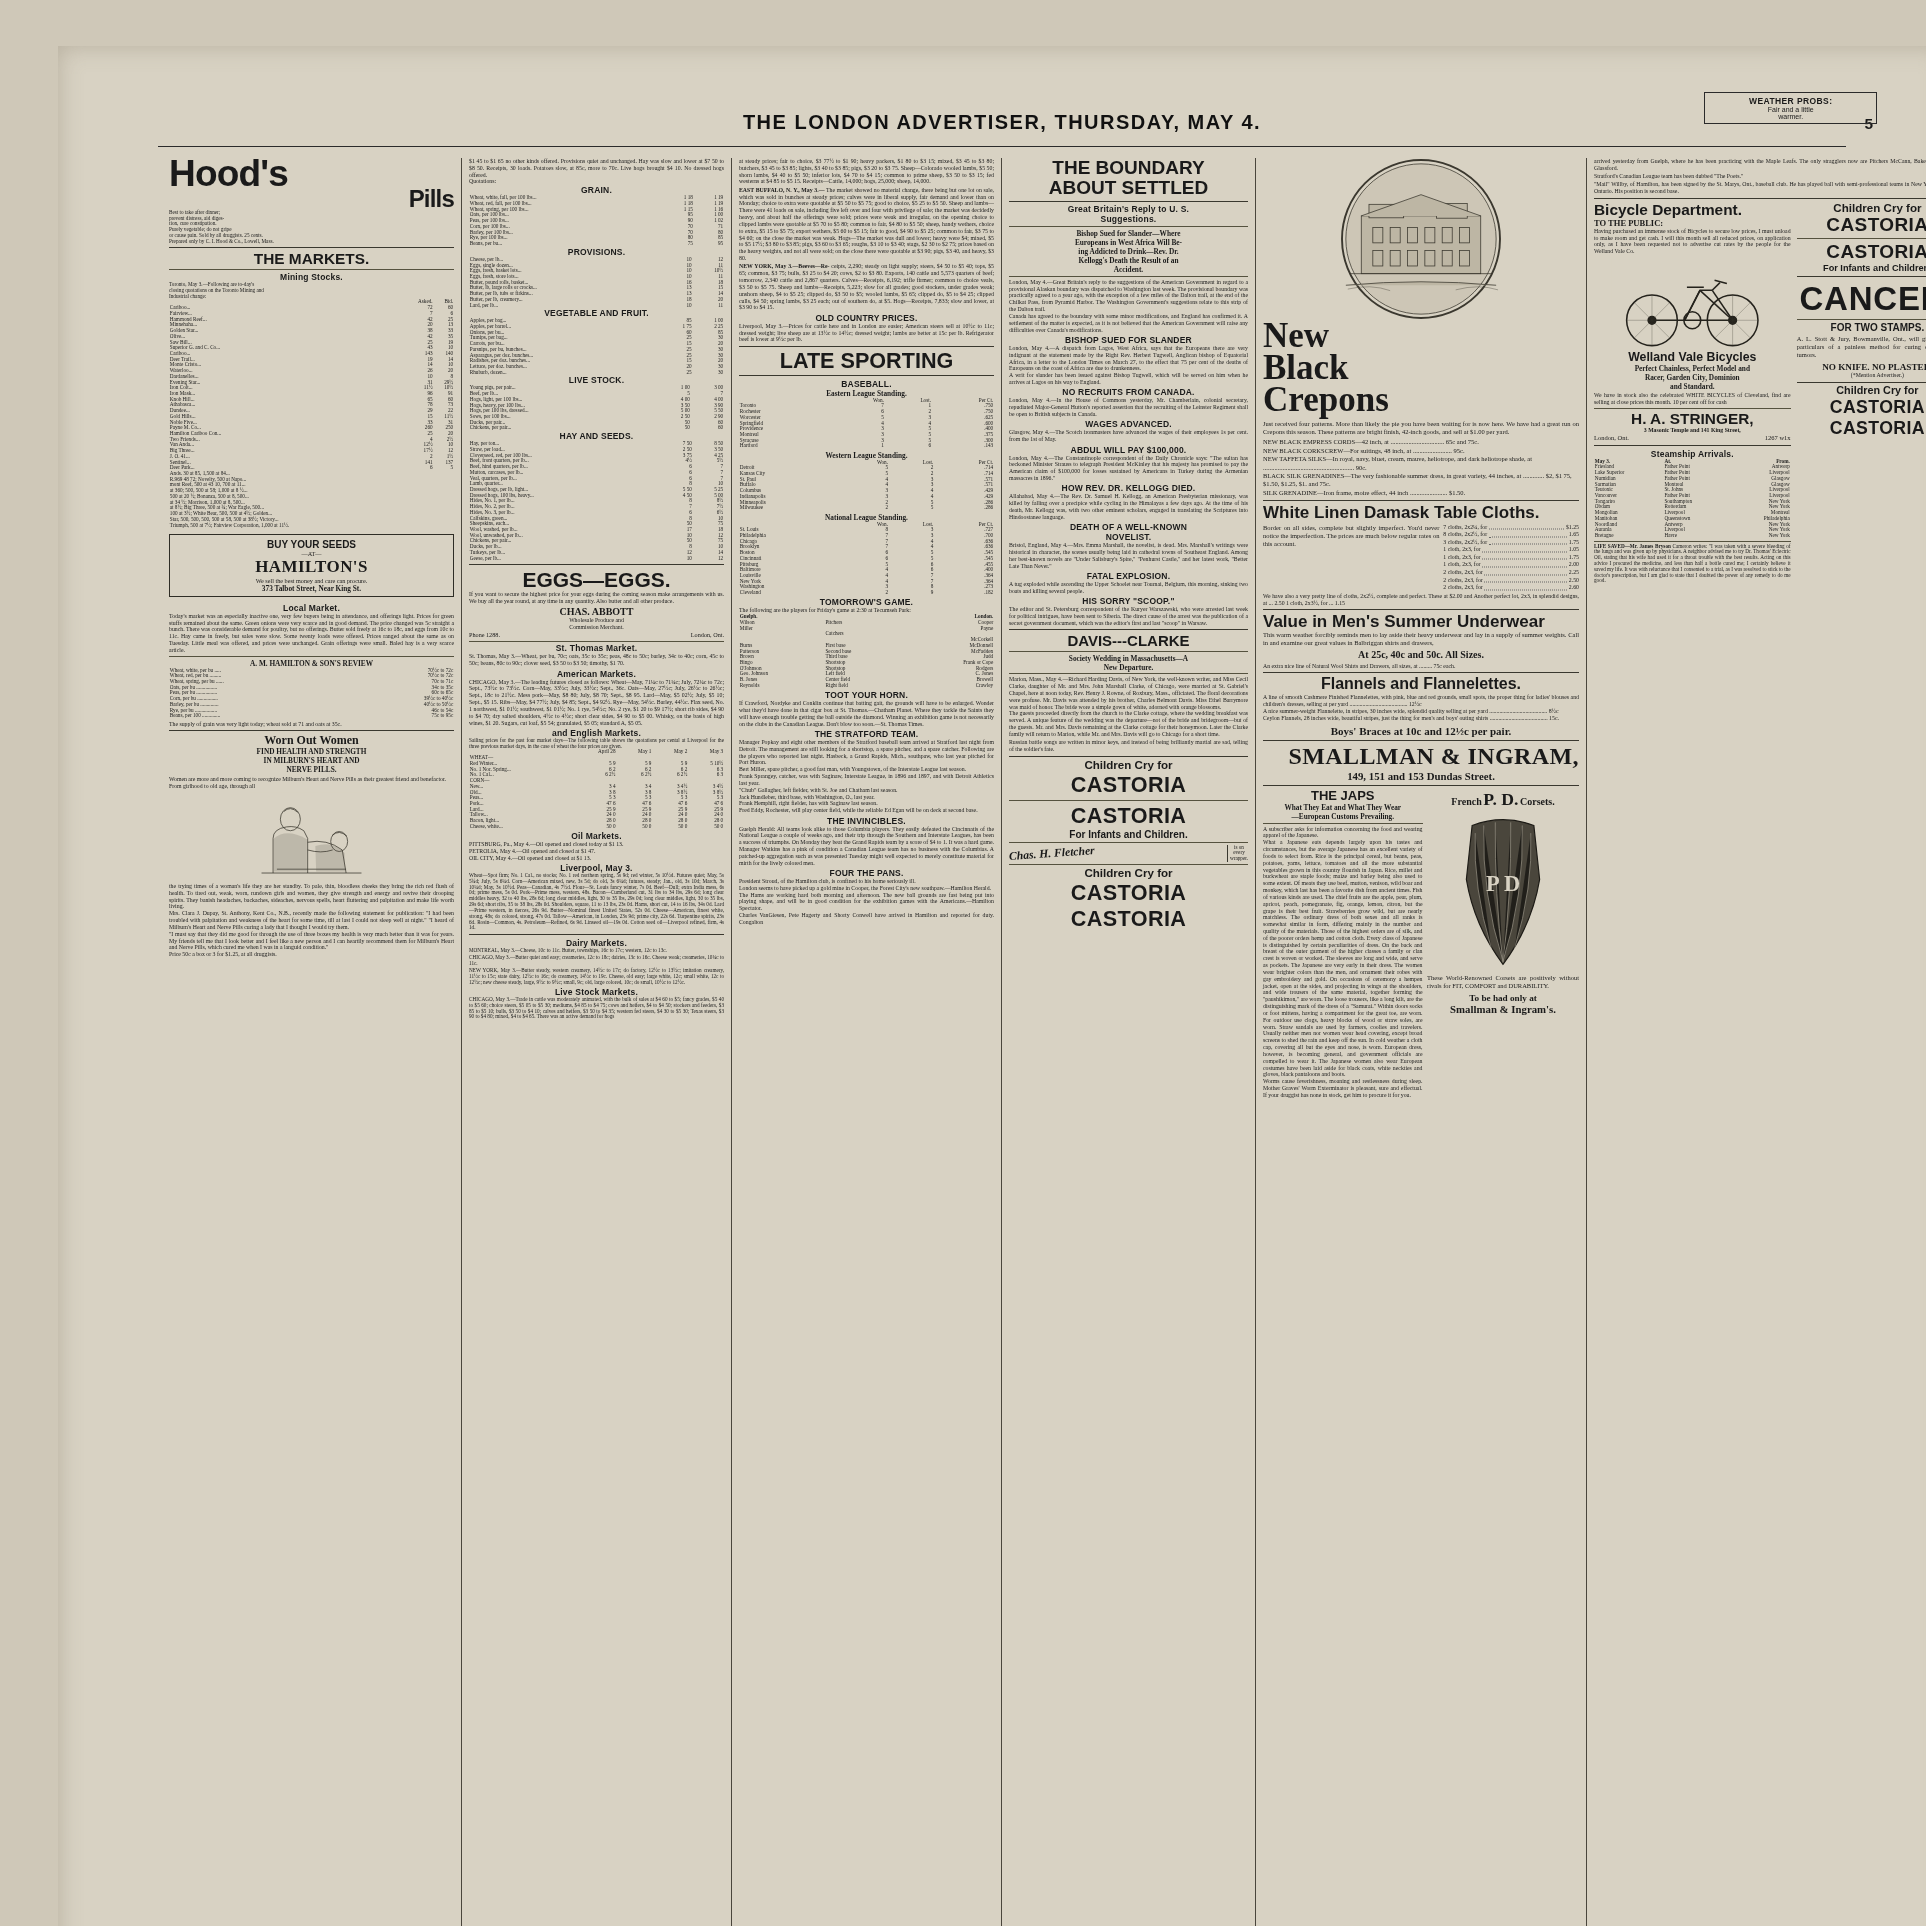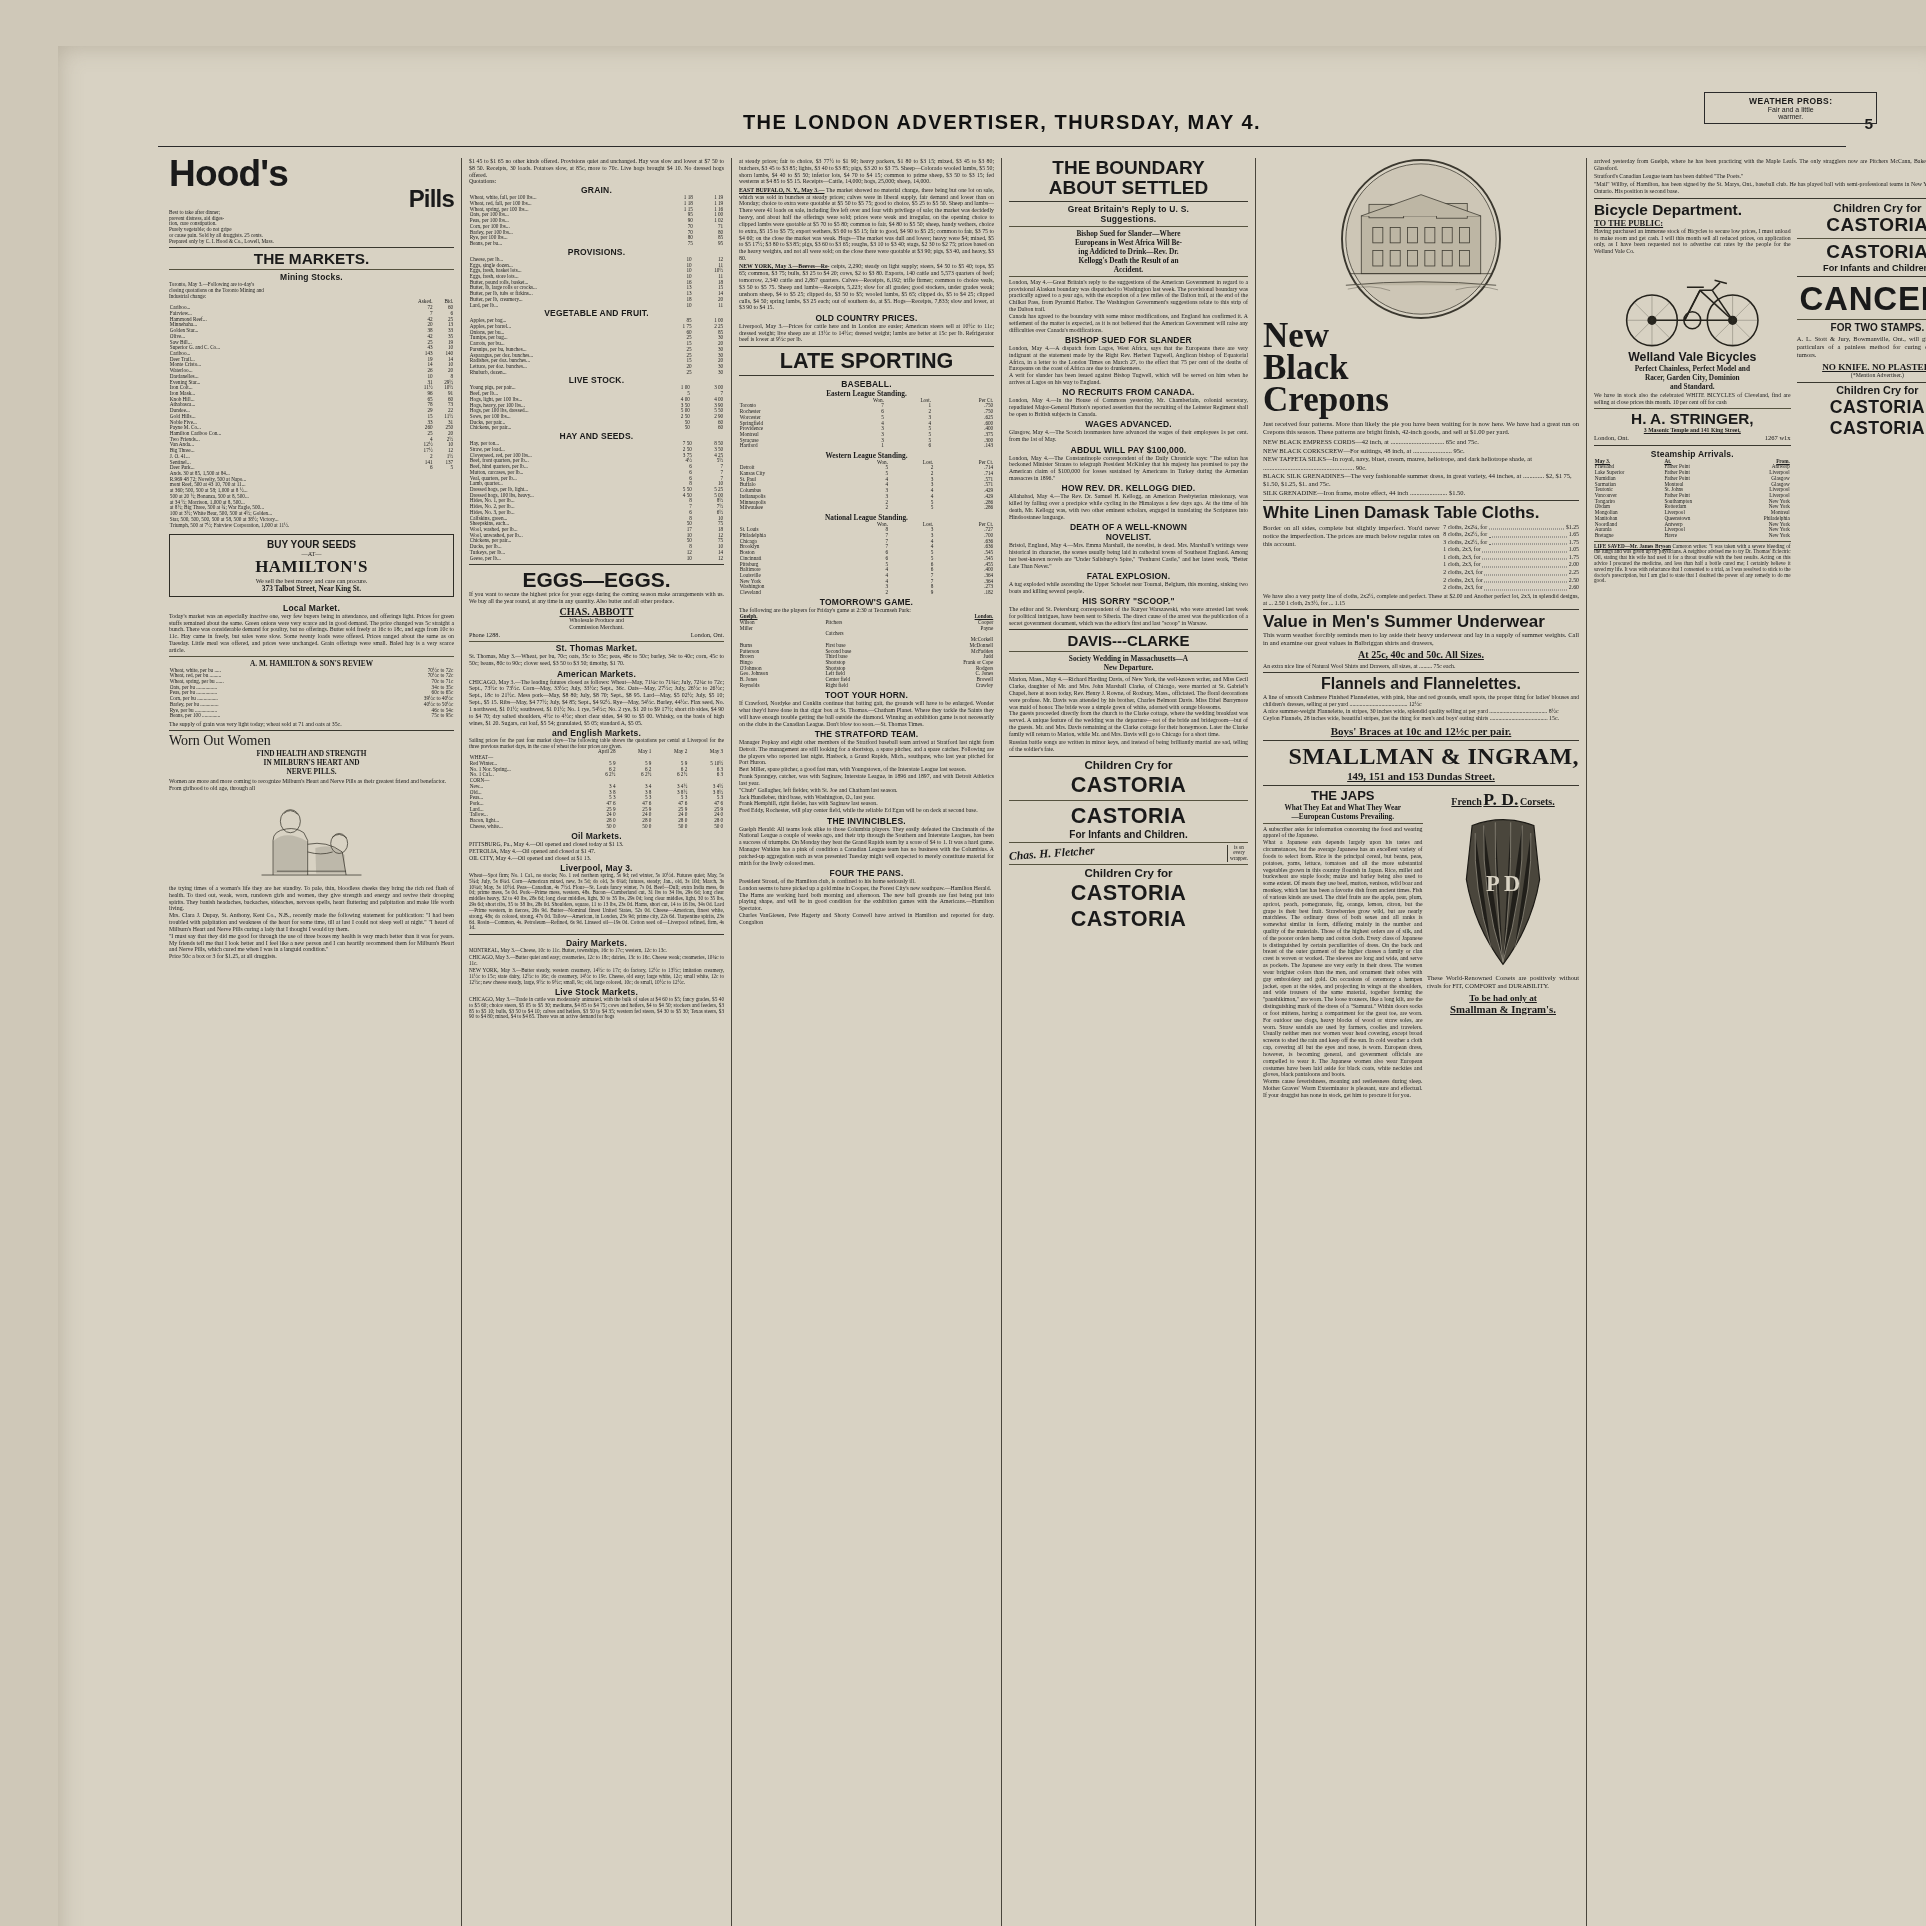--- a/index.html
+++ b/index.html
@@ -96,27 +96,27 @@
   }
   .seedbox{
     border:1.2px solid #2f2d26;text-align:center;padding:3.9px 2.3px;margin:5.4px 0;
   }
   .seedbox .l1{font-family:"Liberation Sans",sans-serif;font-weight:bold;font-size:10px;}
   .seedbox .l2{font-family:"Liberation Serif",serif;font-weight:bold;font-size:17px;letter-spacing:0.4px;}
   .seedbox .l3{font-size:6.2px;}
   .seedbox .l4{font-weight:bold;font-size:7.3px;}
 
   .wornout{
-    font-family:"Liberation Serif",serif;font-weight:normal;font-size:14px;text-align:left;line-height:1;
+    font-family:"Liberation Serif",serif;font-weight:bold;font-size:12px;text-align:center;line-height:1;
   }
   .illus{display:block;margin:2.3px auto;}
 
   .jap-corset{display:block;margin:0 auto;}
   svg{display:block;}
-  .bold{font-weight:bold;text-decoration:underline;}
+  .bold{font-weight:bold;}
   .mt4{margin-top:1.5px;}.mt8{margin-top:3.1px;}
   .price-row{display:flex;justify-content:space-between;font-size:6.5px;line-height:1.3;}
   .price-row .d{flex:1;border-bottom:0.4px dotted #666;margin:0 1.5px;transform:translateY(-1.5px);}
 </style>
 </head>
 <body>
 
 <div class="page">
   <div class="sheet">
 

